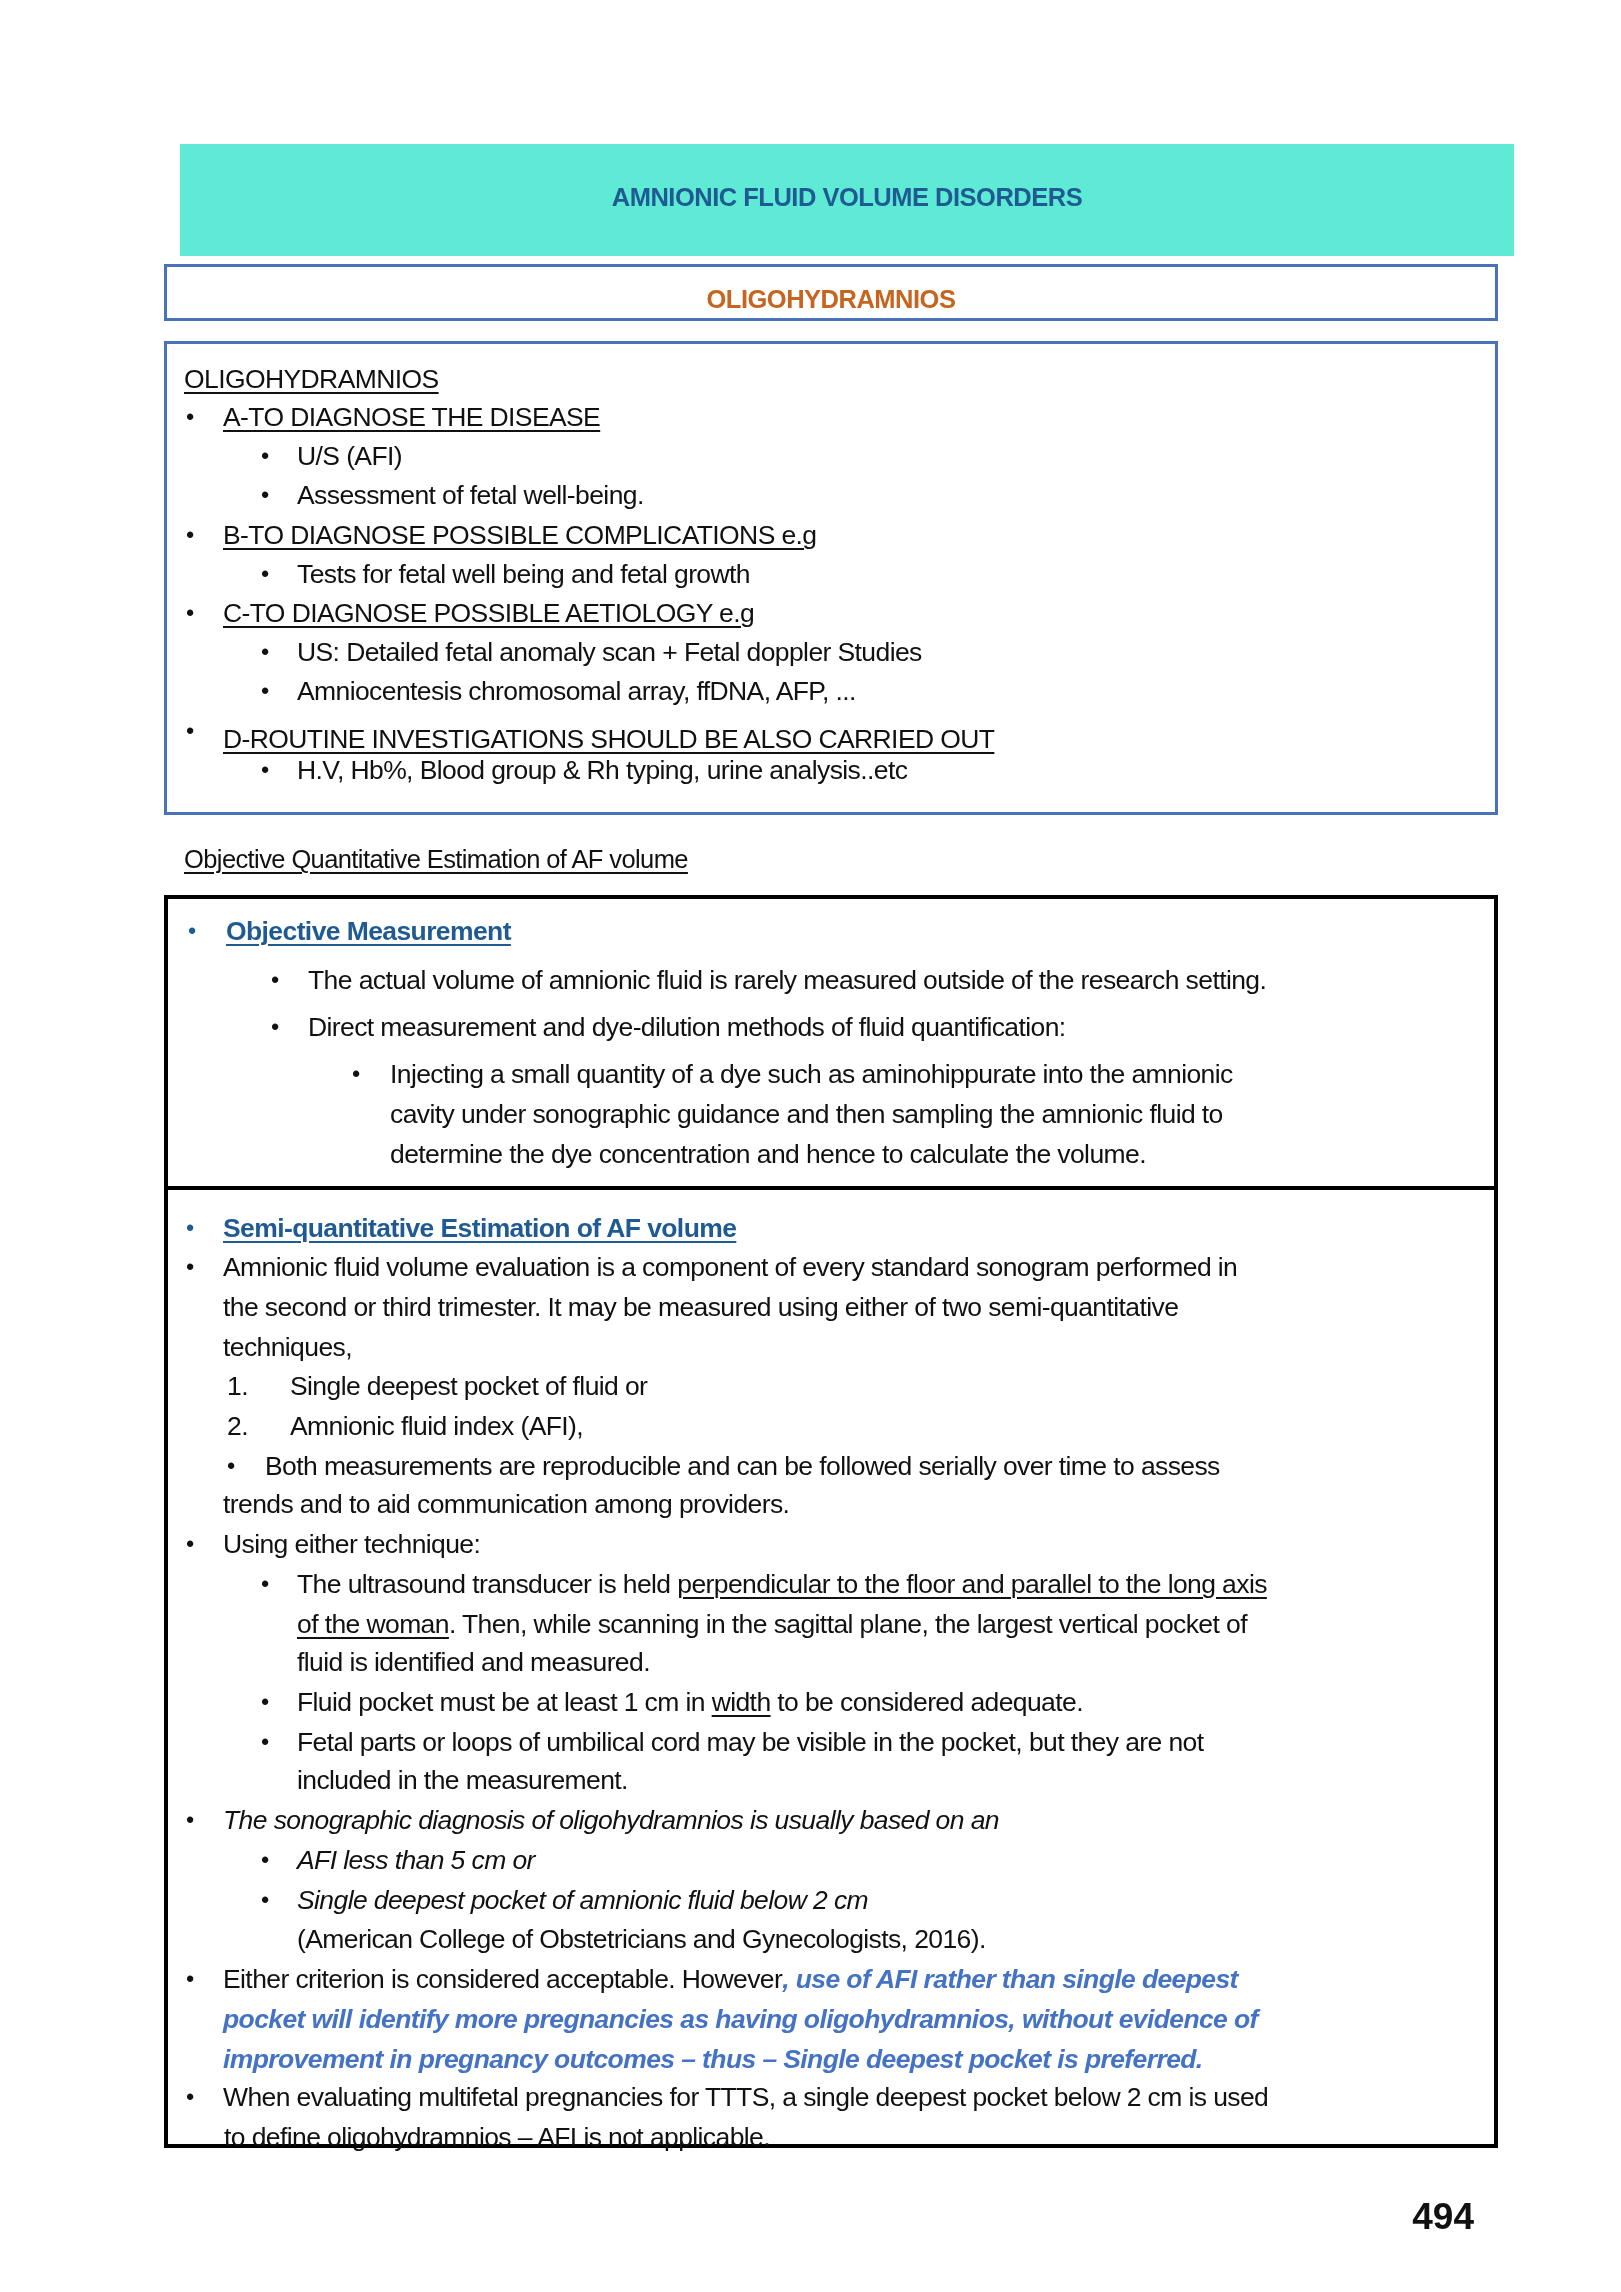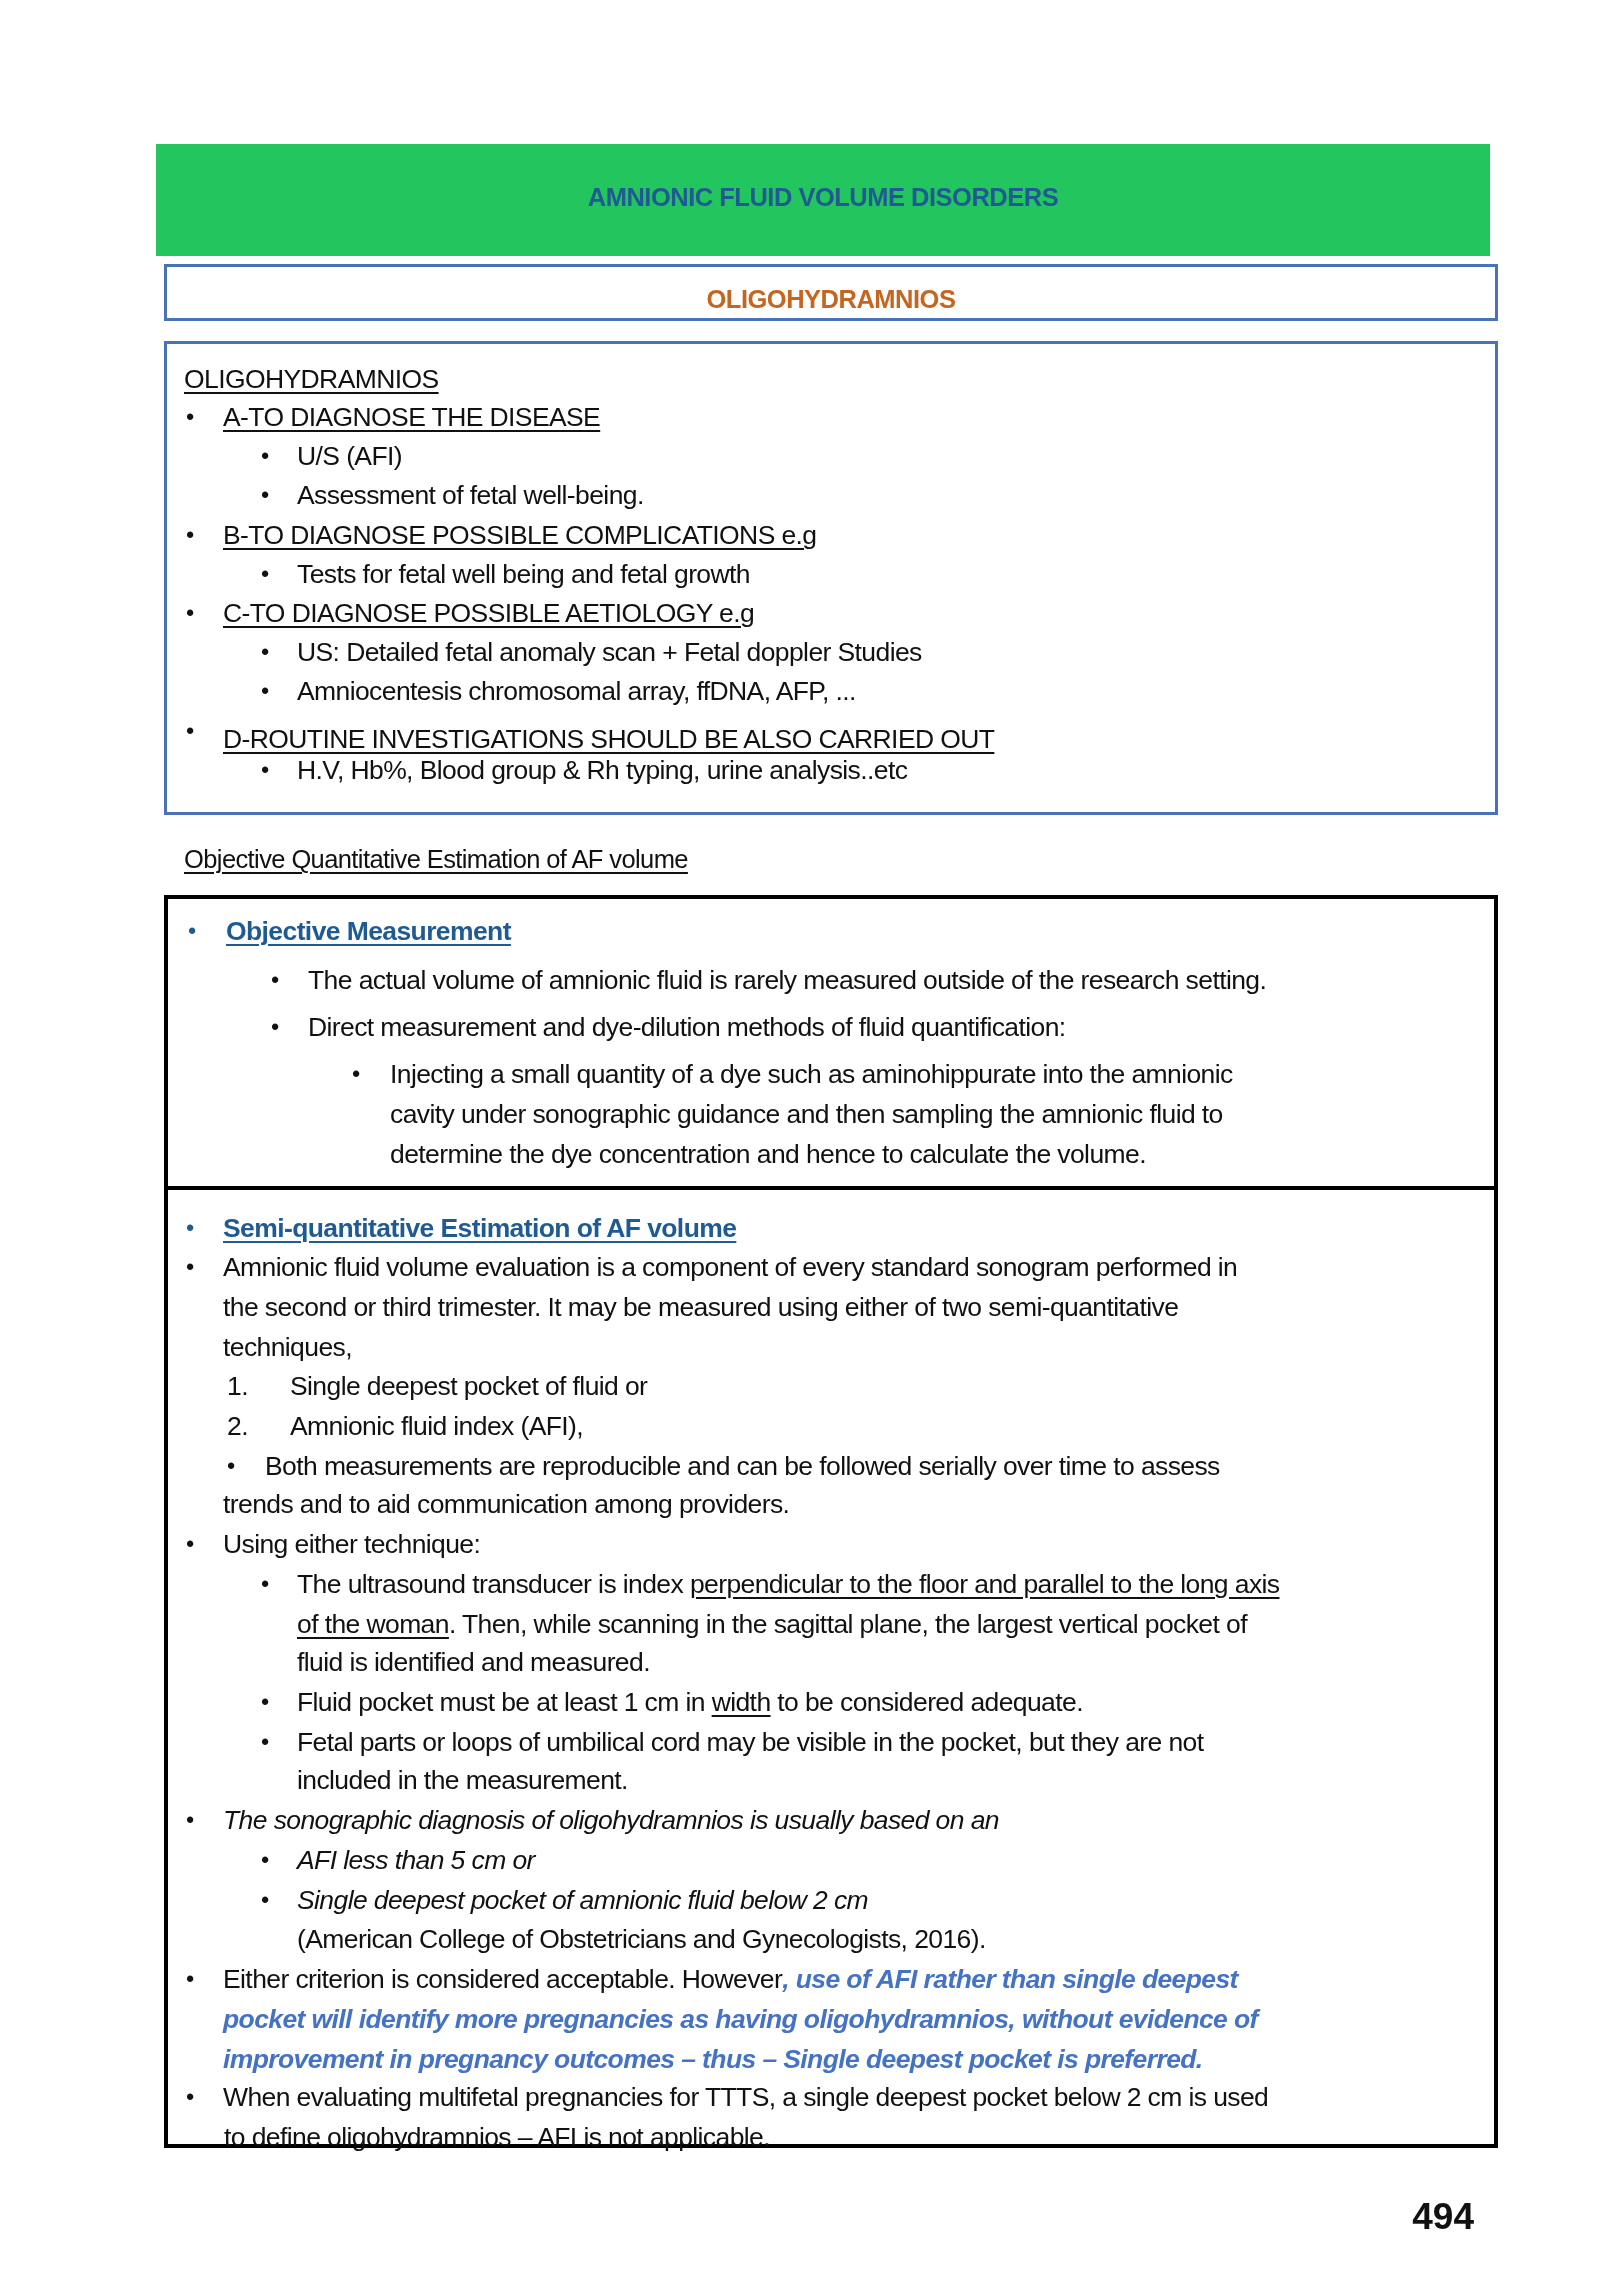--- a/index.html
+++ b/index.html
@@ -1,19 +1,19 @@
 <!DOCTYPE html>
 <html><head>
 <meta charset="utf-8">
 <style>
   html, body { margin:0; padding:0; background:#ffffff; }
   body { width:1621px; height:2293px; position:relative; overflow:hidden;
          font-family:"Liberation Sans", sans-serif; color:#111111; }
   .abs { position:absolute; }
-  .hdr { left:156px; top:144px; width:1334px; height:112px; background:#22c55e; }
+  .hdr { left:180px; top:144px; width:1334px; height:112px; background:#5eead4; }
   .hdr-title { position:absolute; left:0; right:0; top:39px; text-align:center;
                font-weight:bold; font-size:25.5px; color:#1f5b92; letter-spacing:-0.5px; }
   .oligo { left:164px; top:264px; width:1334px; height:57px; box-sizing:border-box;
            border:3.9px solid #4a72b8; }
   .oligo-title { position:absolute; left:0; right:0; top:17.6px; text-align:center;
                  font-weight:bold; font-size:25.5px; color:#c5651f; letter-spacing:-0.5px; }
   .inv { left:164px; top:341px; width:1334px; height:474px; box-sizing:border-box;
          border:3.9px solid #4a72b8; }
   .blk { left:164px; top:895px; width:1334px; height:1253px; box-sizing:border-box;
          border:4.9px solid #000000; }
@@ -99,21 +99,21 @@
 
 <div class="bul" style="left:227px;top:1447px;">•</div>
 <div class="ln" style="left:265px;top:1447px;">Both measurements are reproducible and can be followed serially over time to assess</div>
 <div class="ln" style="left:223px;top:1485px;">trends and to aid communication among providers.</div>
 
 <div class="bul" style="left:186px;top:1525px;">•</div>
 <div class="ln b" style="left:223px;top:1525px;">Using either technique:</div>
 
 <div class="bul" style="left:261px;top:1565px;">•</div>
 <div class="ln" style="left:297px;top:1565px;">
-  <span>The ultrasound transducer is index </span><span class="u">perpendicular to the floor and parallel to the long axis</span>
+  <span>The ultrasound transducer is held </span><span class="u">perpendicular to the floor and parallel to the long axis</span>
 </div>
 <div class="ln" style="left:297px;top:1605px;">
   <span class="u">of the woman</span><span>. Then, while scanning in the sagittal plane, the largest vertical pocket of</span>
 </div>
 <div class="ln" style="left:297px;top:1643px;">fluid is identified and measured.</div>
 
 <div class="bul" style="left:261px;top:1683px;">•</div>
 <div class="ln" style="left:297px;top:1683px;">
   <span>Fluid pocket must be at least 1 cm in </span><span class="u">width</span><span> to be considered adequate.</span>
 </div>

